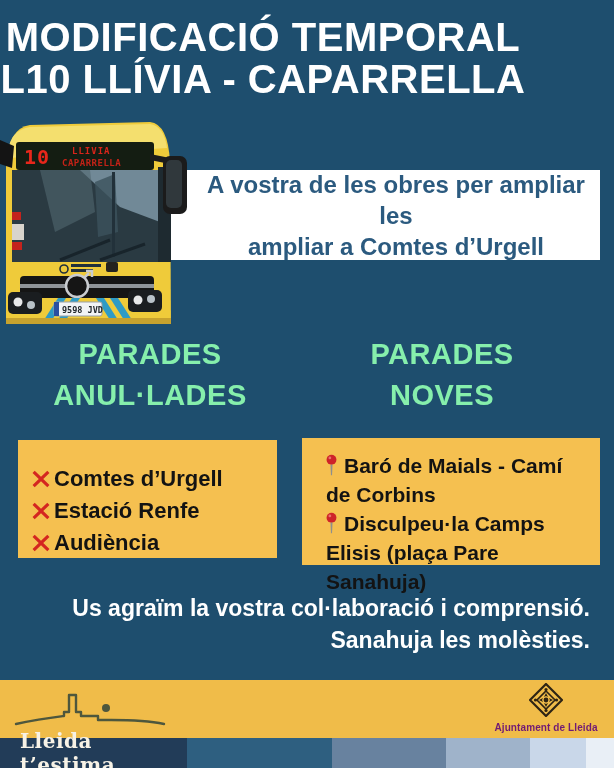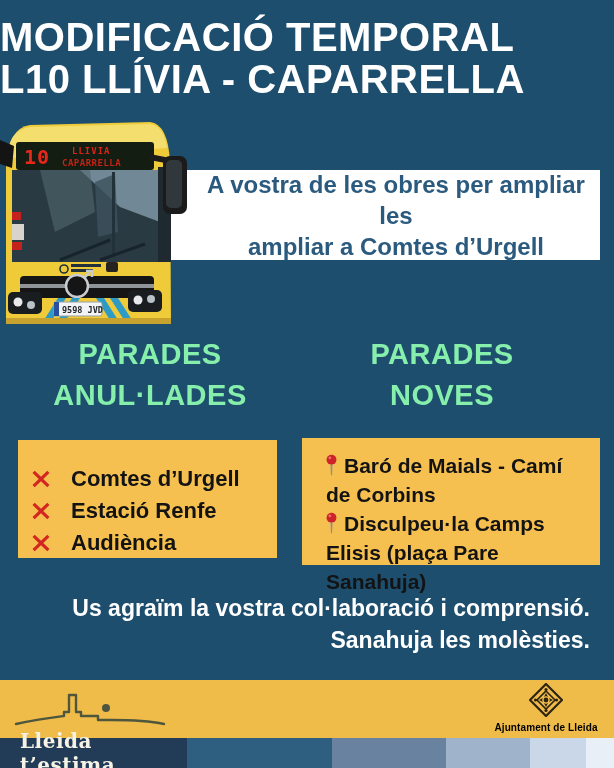--- a/index.html
+++ b/index.html
@@ -5,21 +5,21 @@
   html,body{margin:0;padding:0;background:#10293c;}
   .poster{
     position:relative;width:614px;height:768px;overflow:hidden;
     background:#1E4E6E;
     font-family:"Liberation Sans",sans-serif;
     -webkit-font-smoothing:antialiased;
   }
   
   .title{
     position:absolute;top:16px;left:0;width:526px;
-    text-align:left;color:#FFFFFF;font-weight:bold;
+    text-align:center;color:#FFFFFF;font-weight:bold;
     font-size:40px;line-height:42px;letter-spacing:.5px;
   }
   
   .band{
     position:absolute;top:170px;left:150px;width:450px;height:90px;
     background:#FFFFFF;
     display:flex;align-items:center;justify-content:center;
   }
   .band-text{
     padding-left:42px;text-align:center;
@@ -35,36 +35,36 @@
   .col-head.left{left:0;}
   .col-head.right{left:292px;}
   
   .stopbox{
     position:absolute;background:#F5C050;color:#131313;font-weight:bold;
   }
   .stopbox.cancelled{left:18px;top:440px;width:259px;height:118px;font-size:22px;
     padding:26px 0 0 14px;box-sizing:border-box;}
   .stopbox.new{left:302px;top:438px;width:298px;height:127px;font-size:21px;
     padding:13px 8px 0 24px;box-sizing:border-box;line-height:29px;}
-  .stop-row{display:flex;align-items:center;gap:21px;margin-bottom:6px;}
+  .stop-row{display:flex;align-items:center;gap:4px;margin-bottom:6px;}
   .x-icon{width:18px;height:18px;flex:0 0 auto;display:block;}
   .pin-icon{width:11px;height:23px;display:inline-block;vertical-align:-4px;margin-right:7px;}
   
   .thanks{
     position:absolute;left:30px;top:592px;width:560px;
     color:#FFFFFF;font-weight:bold;font-size:23px;line-height:32px;text-align:right;
   }
   
   .footer-band{
     position:absolute;left:0;top:680px;width:614px;height:58px;background:#F0BC49;
   }
   .skyline{position:absolute;left:14px;top:8px;width:152px;height:46px;}
   .council{
     position:absolute;right:8px;top:3px;width:120px;text-align:center;
-    color:#000000;
+    color:#701a75;
   }
   .council-label{font-size:10px;font-weight:bold;margin-top:1px;letter-spacing:.1px;}
   .strip{
     position:absolute;left:0;top:738px;width:614px;height:30px;display:flex;
   }
   .strip .seg{height:30px;}
   .brand{
     width:173px;display:flex;align-items:center;justify-content:center;
     color:#F7F2E6;font-family:"DejaVu Serif",serif;font-weight:bold;
     font-size:20px;letter-spacing:.5px;padding-left:20px;

